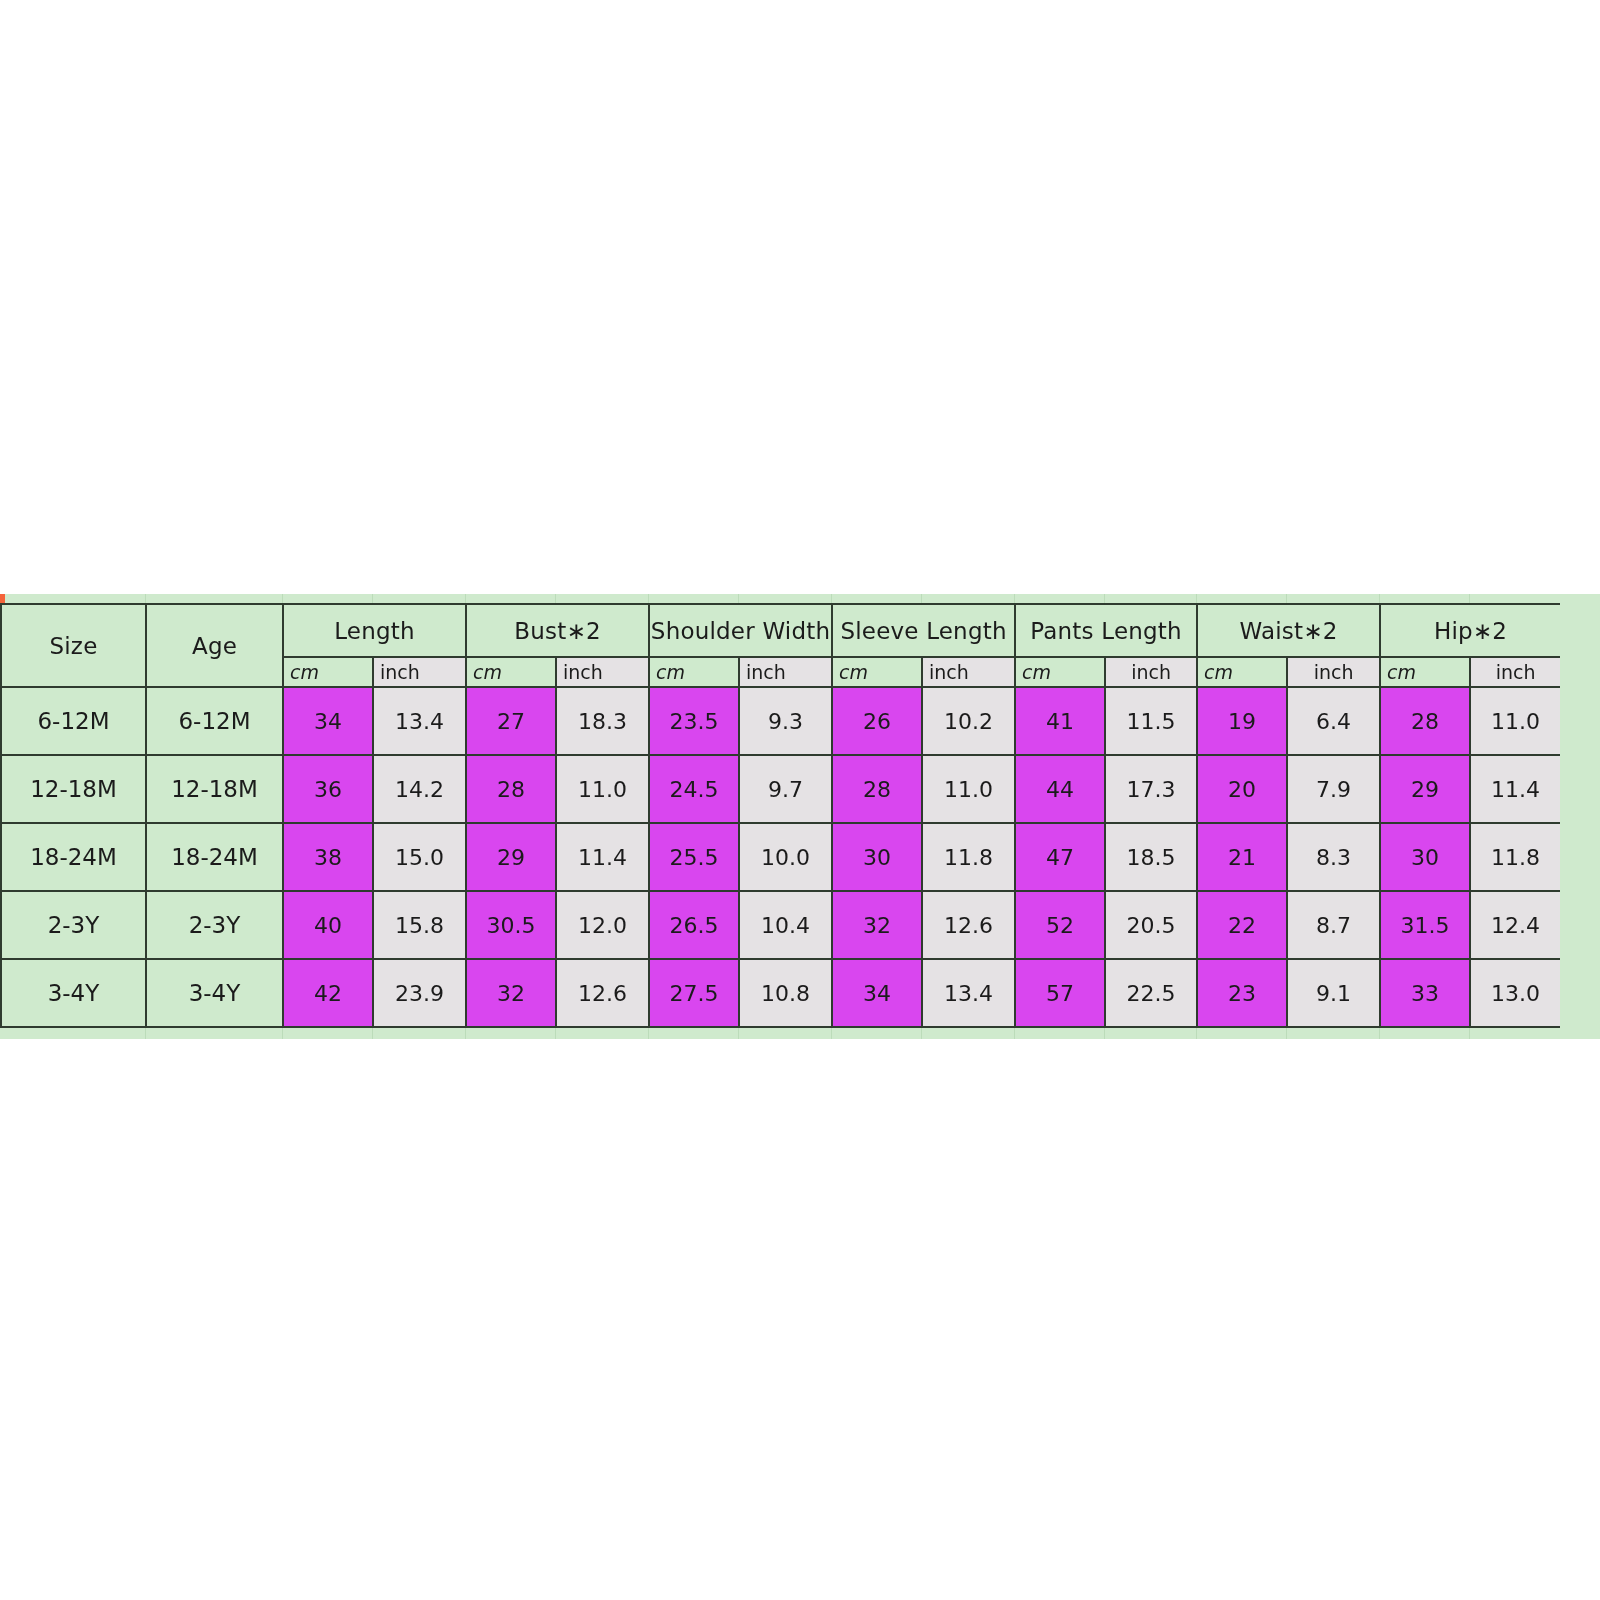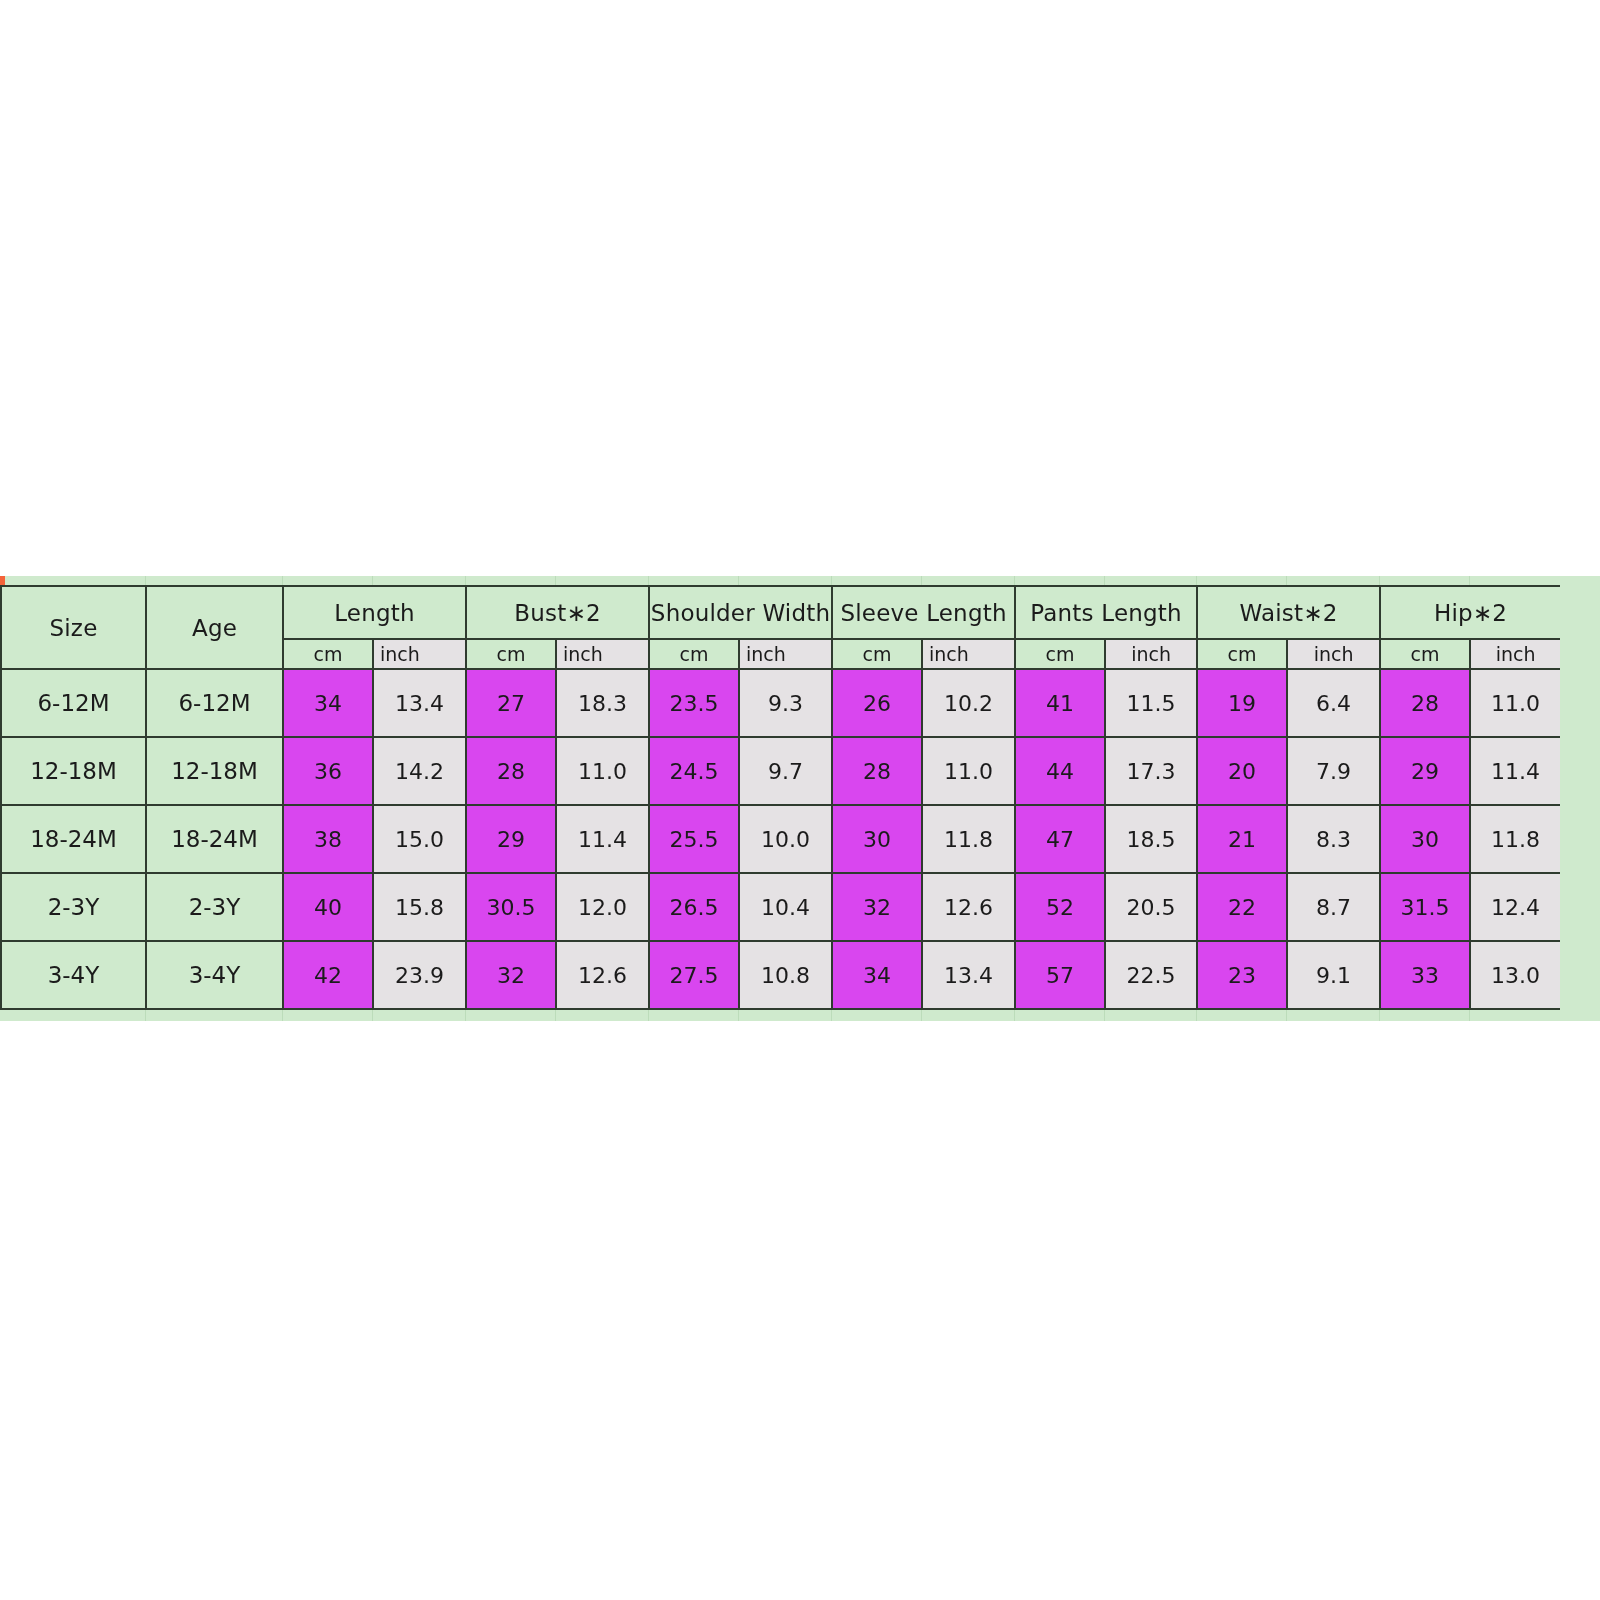--- a/index.html
+++ b/index.html
@@ -12,21 +12,21 @@
     height: 1600px;
     position: relative;
     font-family: "DejaVu Sans", "Liberation Sans", sans-serif;
     overflow: hidden;
   }
 
   
   #chart-wrapper {
     position: absolute;
     left: 0;
-    top: 576px;
+    top: 594px;
     width: 1368px;
   }
 
   
   .sheet-strip {
     position: relative;
     width: 1600px;
     height: 9px;
     background: #cfeacd;
     box-sizing: border-box;
@@ -85,21 +85,22 @@
   
   .unit-head {
     font-size: 19px;
     height: 28px;
     line-height: 28px;
     padding: 0 6px !important;
     color: #272727;
   }
   .unit-cm {
     background: #cfeacd;
-    text-align: center;
+    text-align: left;
+    font-style: italic;
   }
   .unit-inch-left {
     background: #e5e2e4;
     text-align: left;
   }
   .unit-inch-center {
     background: #e5e2e4;
     text-align: center;
   }
 

